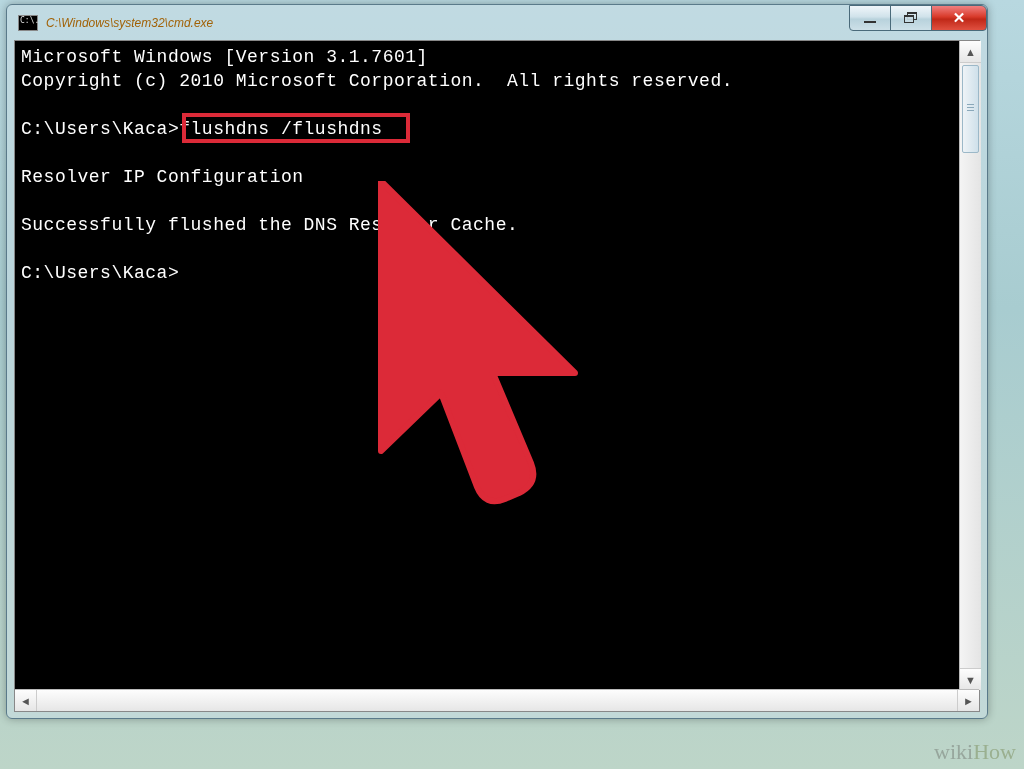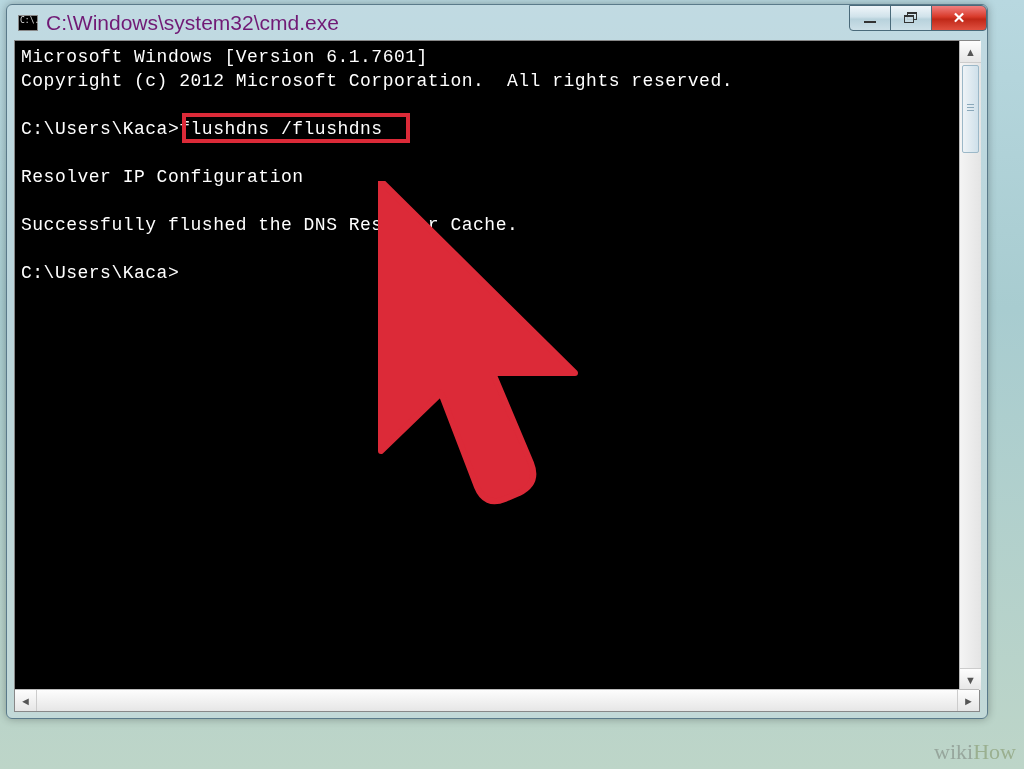--- a/index.html
+++ b/index.html
@@ -38,22 +38,23 @@
     border: 1px solid #888;
     margin-right: 8px;
     position: relative;
     font-size: 8px;
     color: #ddd;
     line-height: 8px;
     padding: 1px;
     font-family: Consolas, monospace;
   }
   .title-text {
-    font-size: 21px;
-    color: #701a75;
+    font-size: 12px;
+    color: #a16207;
+    font-style: italic;
   }
   .win-controls {
     position: absolute;
     right: -7px;
     top: -7px;
     display: flex;
   }
   .win-btn {
     width: 42px;
     height: 26px;
@@ -189,22 +190,22 @@
           </div>
       </div>
       <div class="win-btn close">
           <span>✕</span>
         </div>
     </div>
   </div>
 
   <div class="client">
     <div class="console-frame">
-      <div class="console"><span>Microsoft Windows [Version 6.1.7601]</span>
-<span>Copyright (c) 2012 Microsoft Corporation.  All rights reserved.</span>
+      <div class="console"><span>Microsoft Windows [Version 3.1.7601]</span>
+<span>Copyright (c) 2010 Microsoft Corporation.  All rights reserved.</span>
 <span></span>
 <span>C:\Users\Kaca&gt;</span><span>flushdns /flushdns</span>
 <span></span>
 <span>Resolver IP Configuration</span>
 <span></span>
 <span>Successfully flushed the DNS Resolver Cache.</span>
 <span></span>
 <span>C:\Users\Kaca&gt;</span></div>
 
       <div class="highlight-box" style="left:167px; top:72px; width:228px; height:30px;"></div>

